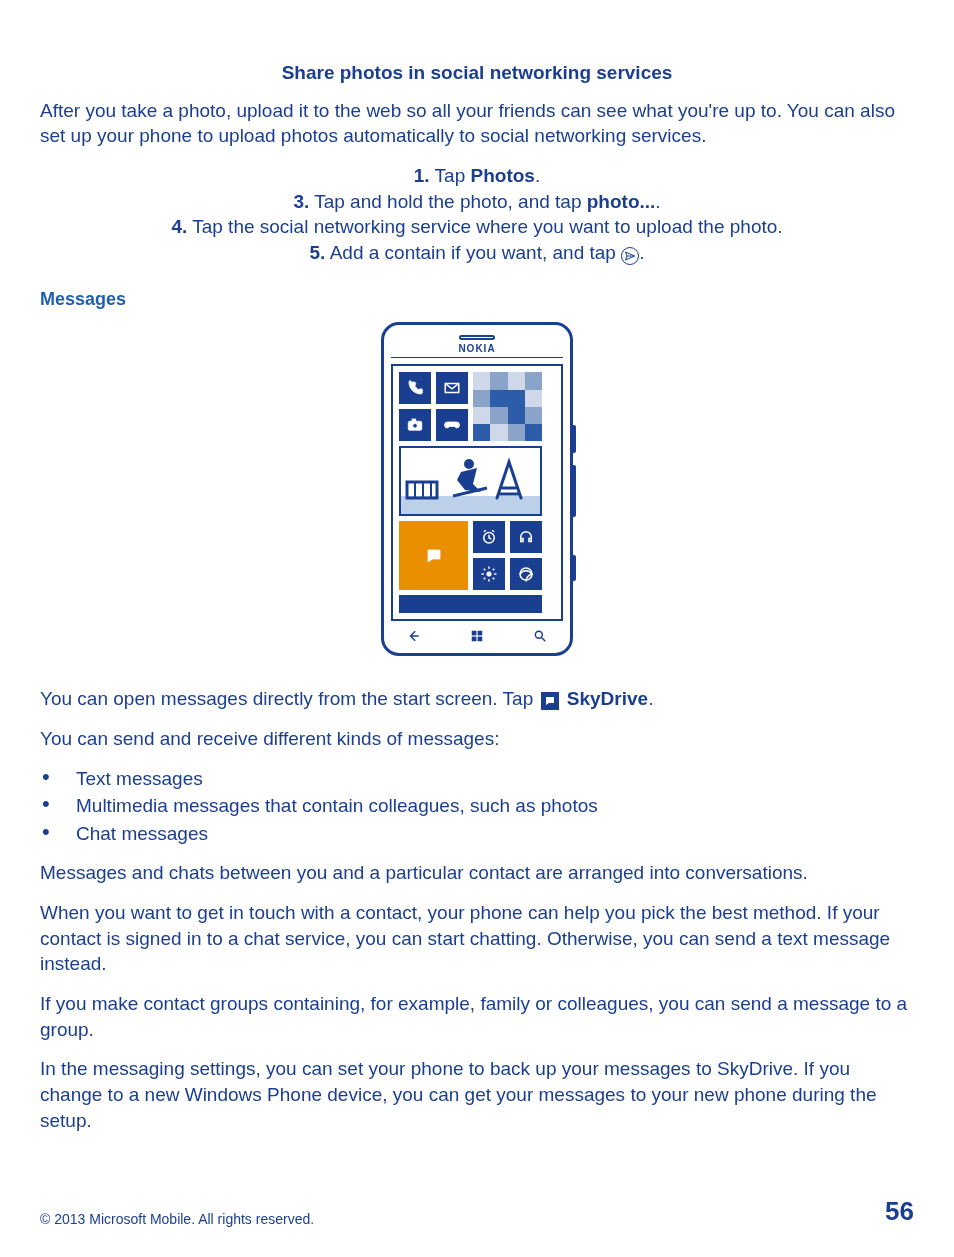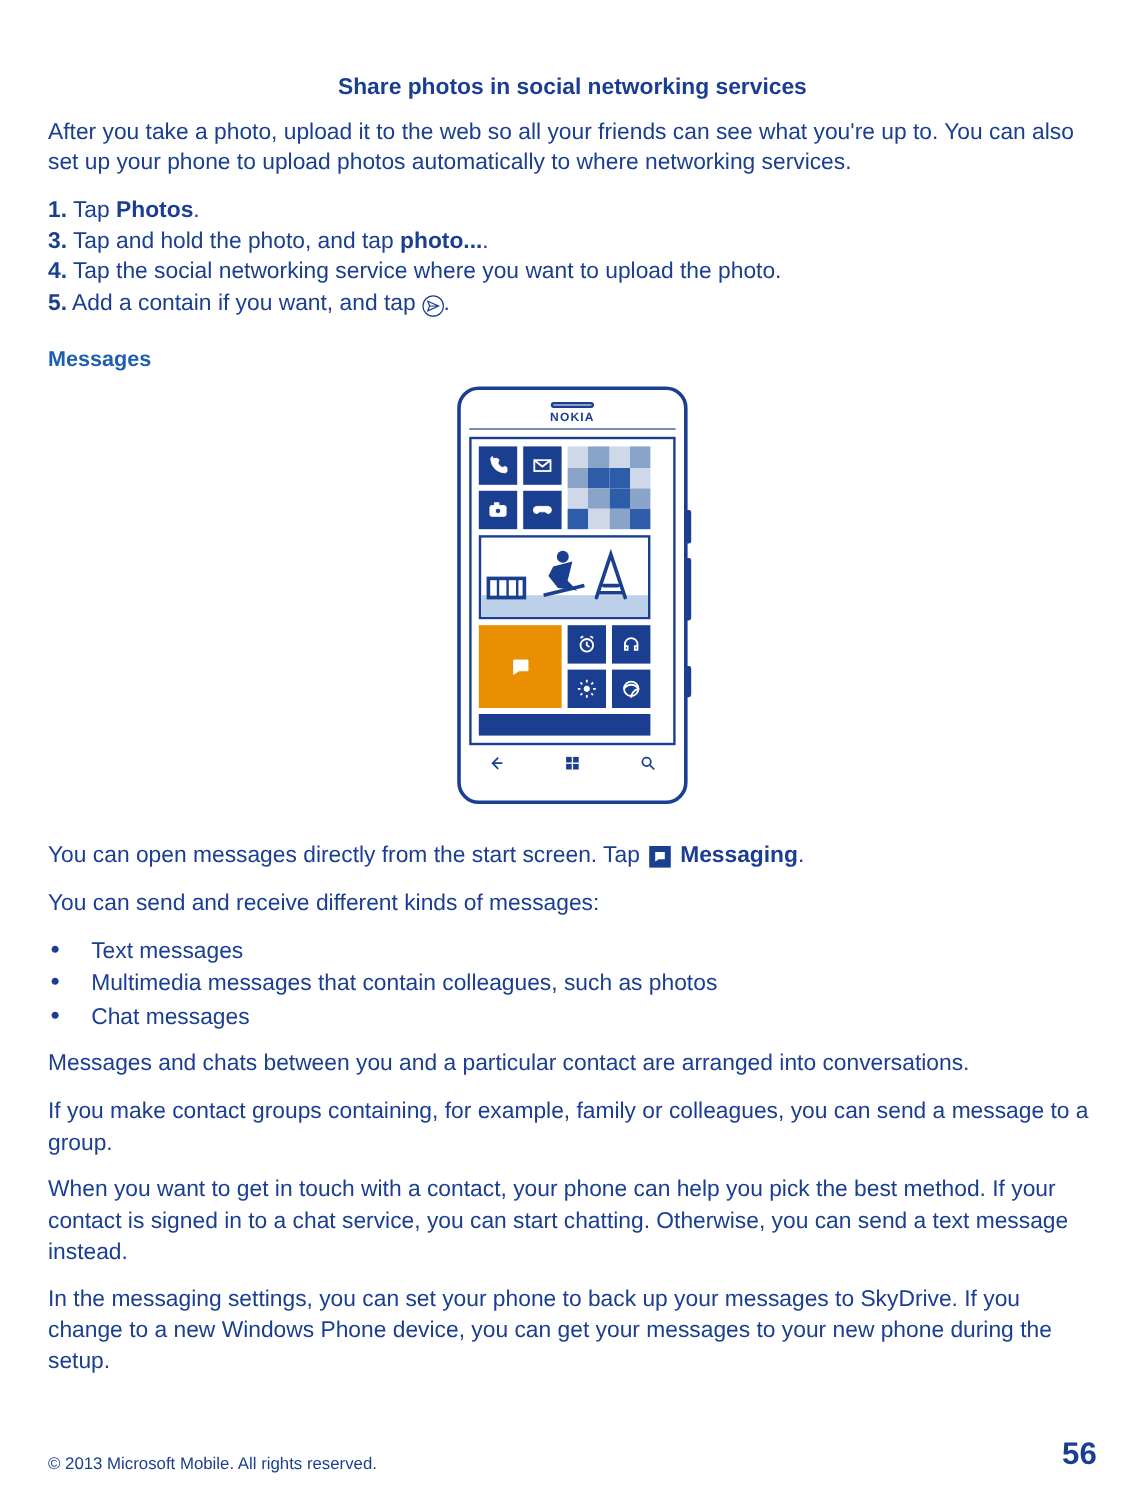--- a/index.html
+++ b/index.html
@@ -34,20 +34,21 @@
     color:var(--blue2);
     font-weight:700;
     font-size:18px;
     margin:22px 0 10px 0;
   }
   p{margin:0 0 14px 0;}
   ol.steps{
     list-style:none;
     padding:0;
     margin:0 0 18px 0;
+    text-align:center;
   }
   ol.steps li{
     margin:0;
   }
   ol.steps .num{
     font-weight:700;
     color:var(--blue);
   }
   .bold{font-weight:700;}
   ul.bullets{
@@ -92,21 +93,21 @@
   .phone-wrap{
     width:100%;
     text-align:center;
     margin:6px 0 30px 0;
   }
   .phone{
     display:inline-block;
     width:192px;
     border:3px solid var(--blue);
     border-radius:18px;
-    padding:6px 7px 24px 7px;
+    padding:6px 7px 10px 7px;
     position:relative;
   }
   .earpiece{
     width:36px;height:5px;border:2px solid var(--blue);
     border-radius:3px;margin:4px auto 2px auto;
   }
   .brand{
     text-align:center;
     font-size:10px;
     font-weight:700;
@@ -185,21 +186,21 @@
   .footer .copy{font-size:14px;}
   .footer .pg{font-size:26px;font-weight:700;}
 </style>
 </head>
 <body>
 
 <div class="page">
 
   <h3 class="subheading">Share photos in social networking services</h3>
 
-  <p>After you take a photo, upload it to the web so all your friends can see what you're up to. You can also set up your phone to upload photos automatically to where networking services.</p>
+  <p>After you take a photo, upload it to the web so all your friends can see what you're up to. You can also set up your phone to upload photos automatically to social networking services.</p>
 
   <ol class="steps">
     <li>
       <span class="num">1.</span><span> Tap </span><span class="bold">Photos</span><span>.</span>
     </li>
     <li>
       <span class="num">3.</span><span> Tap and hold the photo, and tap </span><span class="bold">photo...</span><span>.</span>
     </li>
     <li>
       <span class="num">4.</span><span> Tap the social networking service where you want to upload the photo.</span>
@@ -353,43 +354,43 @@
           </span>
       </div>
     </div>
   </div>
 
   <p>
     <span>You can open messages directly from the start screen. Tap </span><span class="msg-icon">
         <svg viewBox="0 0 24 24">
           <path d="M4 4h16v12H10l-6 4V4z" fill="#fff"></path>
         </svg>
-      </span> <span class="bold">Messaging</span><span>.</span>
+      </span> <span class="bold">SkyDrive</span><span>.</span>
   </p>
 
   <p>You can send and receive different kinds of messages:</p>
 
   <ul class="bullets">
     <li>
         <span class="dot">•</span>
         <span>Text messages</span>
       </li>
     <li>
         <span class="dot">•</span>
         <span>Multimedia messages that contain colleagues, such as photos</span>
       </li>
     <li>
         <span class="dot">•</span>
         <span>Chat messages</span>
       </li>
   </ul>
 
   <p>Messages and chats between you and a particular contact are arranged into conversations.</p>
+  <p>When you want to get in touch with a contact, your phone can help you pick the best method. If your contact is signed in to a chat service, you can start chatting. Otherwise, you can send a text message instead.</p>
   <p>If you make contact groups containing, for example, family or colleagues, you can send a message to a group.</p>
-  <p>When you want to get in touch with a contact, your phone can help you pick the best method. If your contact is signed in to a chat service, you can start chatting. Otherwise, you can send a text message instead.</p>
   <p>In the messaging settings, you can set your phone to back up your messages to SkyDrive. If you change to a new Windows Phone device, you can get your messages to your new phone during the setup.</p>
 
 </div>
 
 <div class="footer">
   <div class="copy">© 2013 Microsoft Mobile. All rights reserved.</div>
   <div class="pg">56</div>
 </div>
 
 </body></html>

